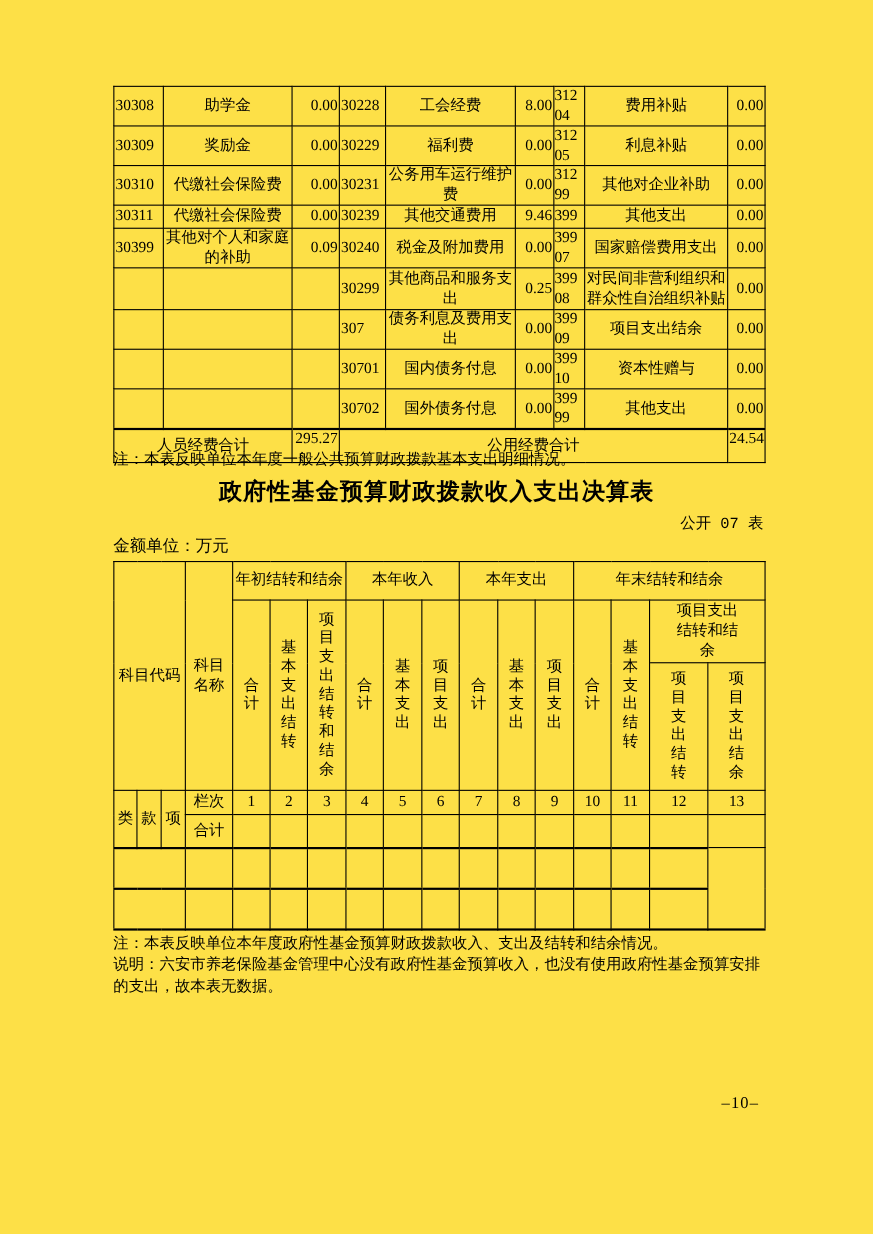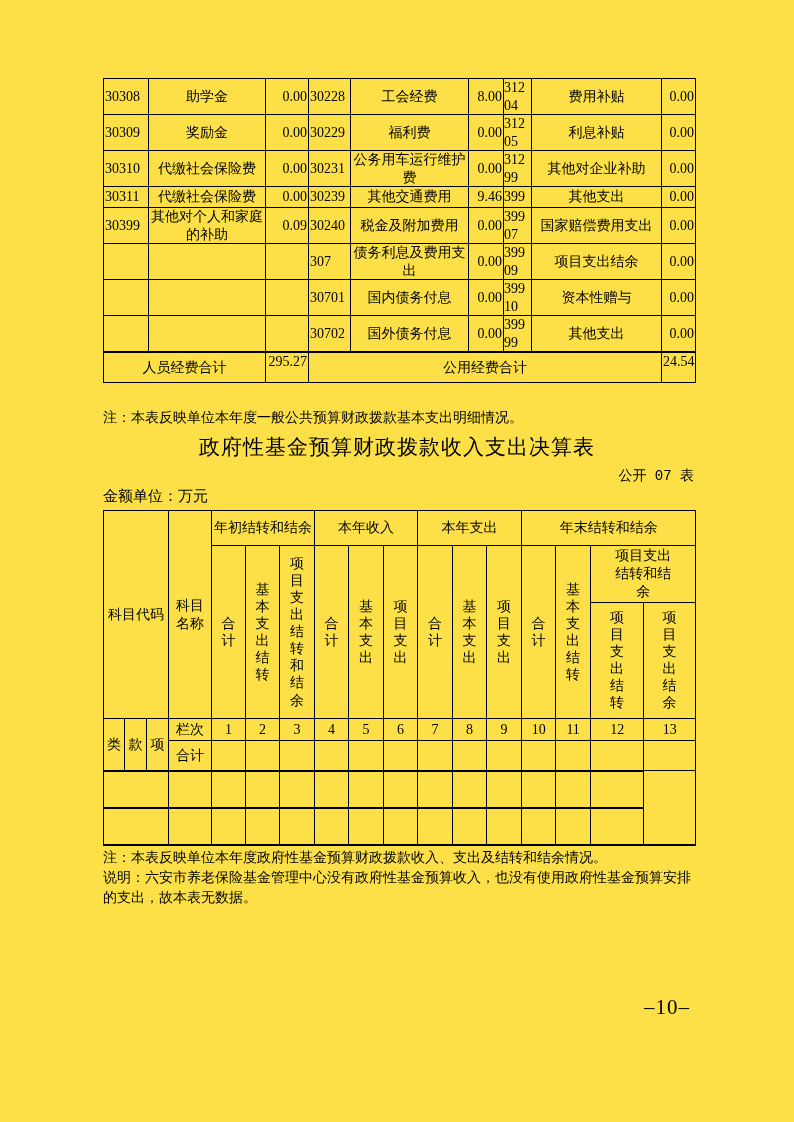--- a/index.html
+++ b/index.html
@@ -19,39 +19,39 @@
   .t1 td.name { text-align:center; word-break:break-all; }
   .t1 td.val  { text-align:right; }
   .t1 tr.footer td { border-top-width:2px; }
   .t1 td.flabel { text-align:center; }
   .t1 td.vtop { vertical-align:top; }
 
   .note1 { position:absolute; left:103px; top:409px; width:592px; font-size:14px;font-family:Liberation Serif, serif; }
 
   .title2 { position:absolute; left:0; top:433px; width:100%; text-align:center;
             font-family:"Liberation Sans","DejaVu Sans",sans-serif;
-            font-weight:normal; font-size:21px; letter-spacing:1px; }
+            font-weight:bold; font-size:21px; letter-spacing:1px; }
   .pubcode { position:absolute; right:100px; top:467px; font-size:14px;font-family:Liberation Mono, monospace; }
   .unitrow { position:absolute; left:103px; top:487px; width:592px;
              display:flex; justify-content:space-between; font-size:15px; }
 
   
   .t2 { position:absolute; left:103px; top:510px; width:592px;
         border:1px solid #000; border-bottom-width:2px; }
   .t2 td { text-align:center; }
   .t2 td.vt { vertical-align:middle; }
   .vtxt { display:inline-block; width:1.2em; word-break:break-all;
           line-height:1.22; text-align:center; }
   .brk { word-break:break-all; text-align:center; }
   .g1213in { display:inline-block; max-width:62px; word-break:break-all; line-height:1.3; }
   .t2 tr.thick td { border-top-width:2px; }
 
   .note2 { position:absolute; left:103px; top:849px; width:600px; font-size:14px; }
   .note3 { position:absolute; left:103px; top:868px; width:596px; font-size:14px; line-height:1.4; }
-  .pagenum { position:absolute; right:104px; top:995px; font-size:21px; letter-spacing:1px; }
+  .pagenum { position:absolute; right:104px; top:995px; font-size:15px; letter-spacing:1px; }
 </style>
 </head>
 <body>
 
 <div class="page">
 
   <table class="t1">
     <colgroup>
       <col style="width:45px">
         <col style="width:117px">
@@ -110,20 +110,31 @@
       </tr>
       <tr style="height:36px">
         <td class="code">30399</td>
         <td class="name">其他对个人和家庭的补助</td>
         <td class="val">0.09</td>
         <td class="code">30240</td>
         <td class="name">税金及附加费用</td>
         <td class="val">0.00</td>
         <td class="code7">39907</td>
         <td class="name">国家赔偿费用支出</td>
+        <td class="val">0.00</td>
+      </tr>
+      <tr style="height:38px">
+        <td class="code"></td>
+        <td class="name"></td>
+        <td class="val"></td>
+        <td class="code">30299</td>
+        <td class="name">其他商品和服务支出</td>
+        <td class="val">0.25</td>
+        <td class="code7">39908</td>
+        <td class="name">对民间非营利组织和群众性自治组织补贴</td>
         <td class="val">0.00</td>
       </tr>
       <tr style="height:35px">
         <td class="code"></td>
         <td class="name"></td>
         <td class="val"></td>
         <td class="code">307</td>
         <td class="name">债务利息及费用支出</td>
         <td class="val">0.00</td>
         <td class="code7">39909</td>

